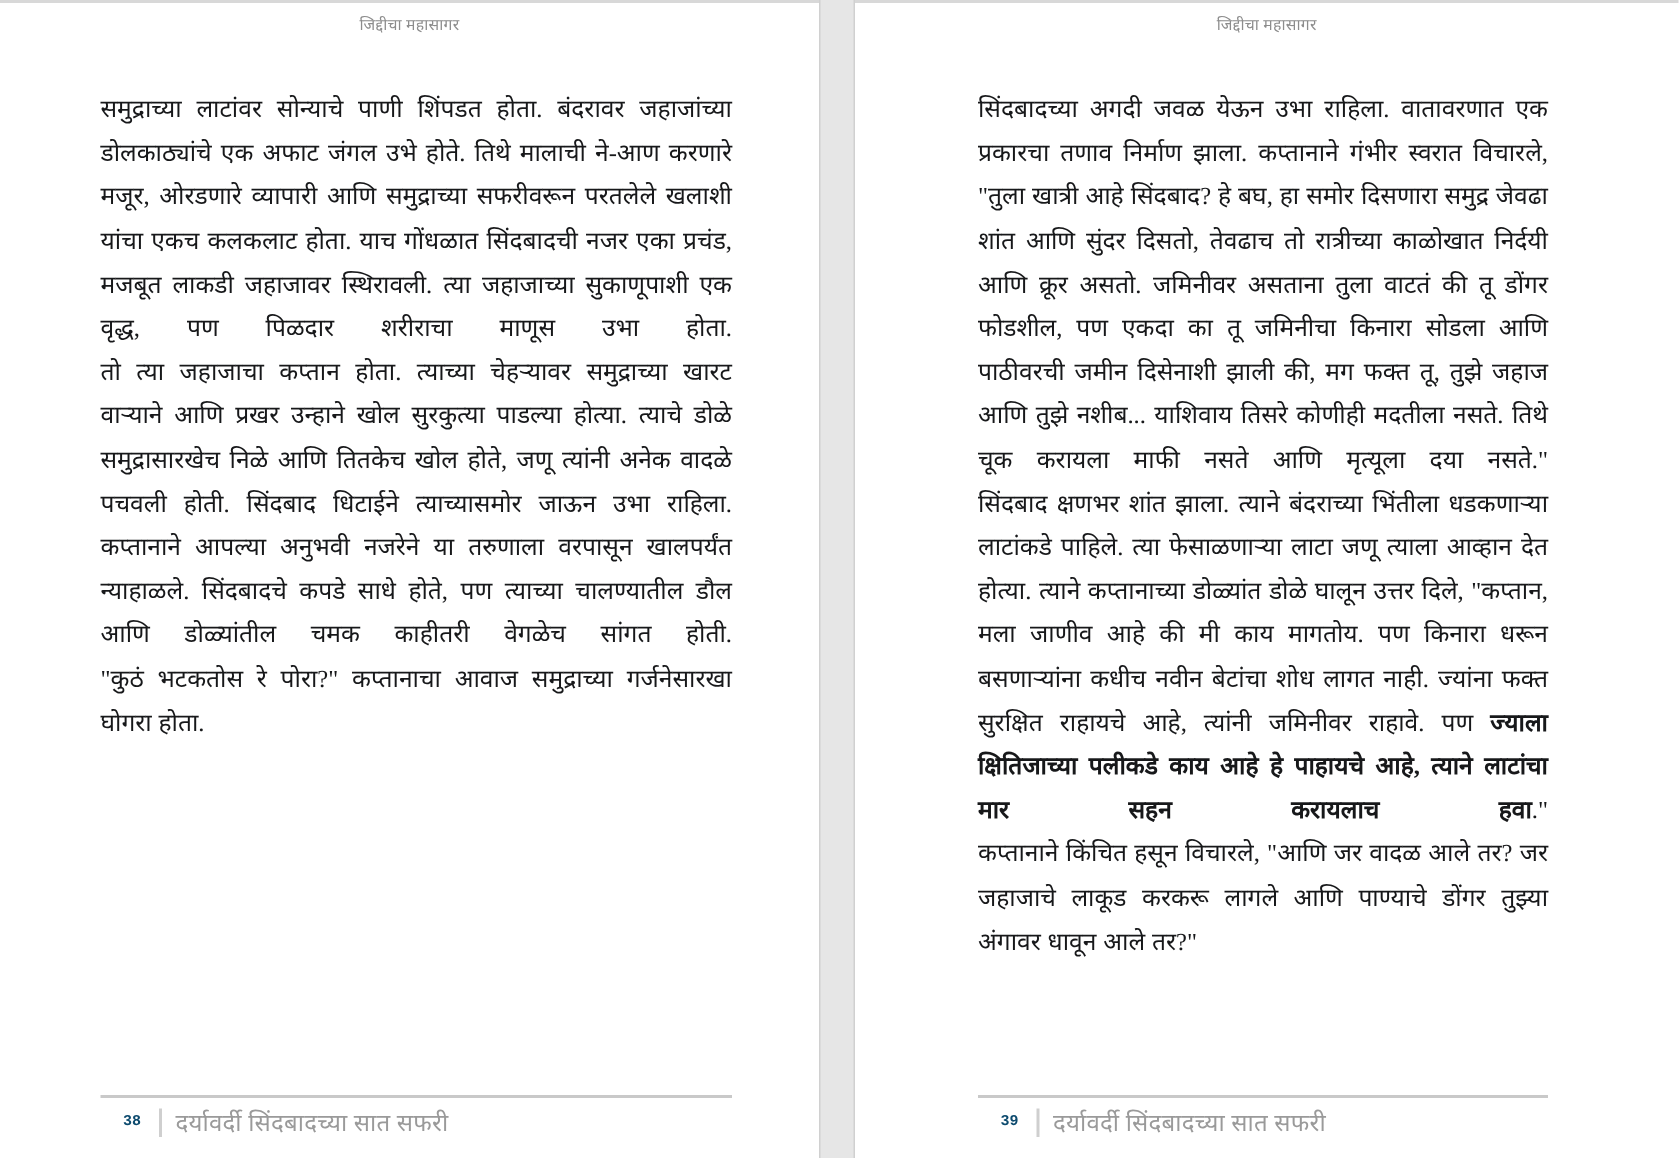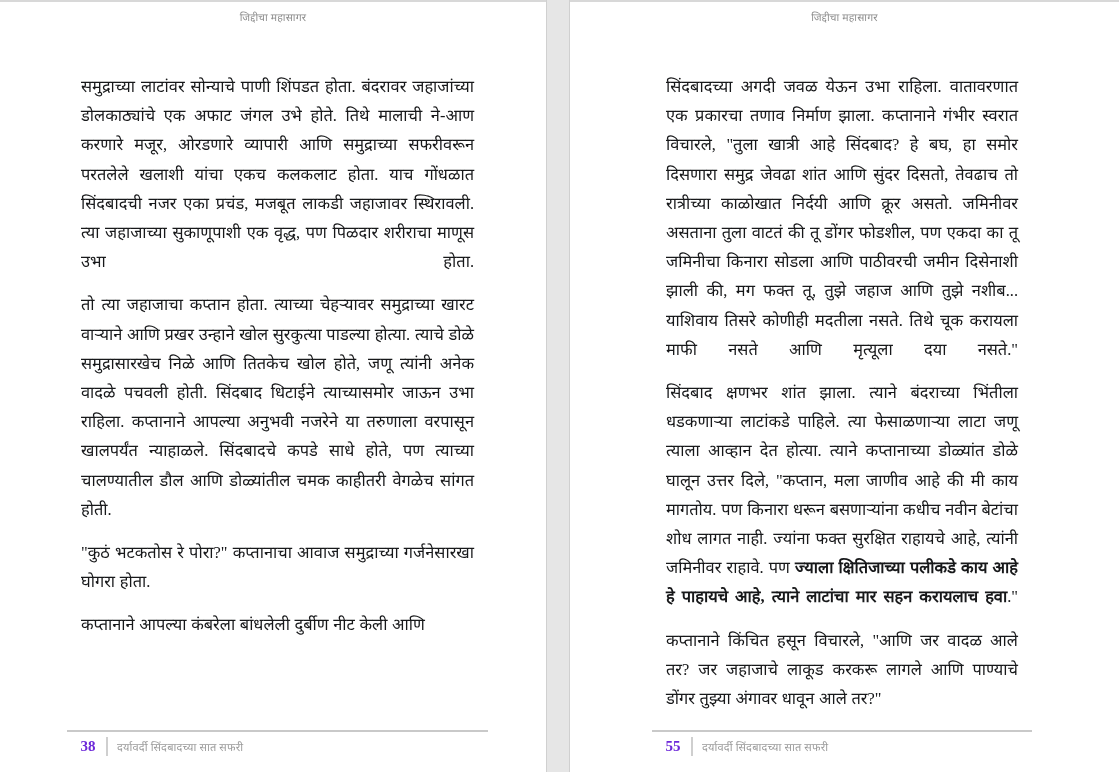--- a/index.html
+++ b/index.html
@@ -68,21 +68,21 @@
     text-align: justify;
     text-justify: inter-word;
     font-family: "Liberation Serif", "DejaVu Serif", serif;
     font-weight: 400;
     word-spacing: 0.5px;
   }
   .page-left  .textblock { left: 67px;  width: 421px; }
   .page-right .textblock { left: 82px;  width: 380px; }
 
   .para {
-    margin: 14px;
+    margin: 0;
     text-align: justify;
   }
   .para.last-line-full {
     text-align-last: justify;
   }
   .para b, .para .bold {
     font-weight: 700;
   }
 
   
@@ -99,54 +99,53 @@
     height: 2px;
     background: #c9c9c9;
   }
   .footer-inner {
     display: flex;
     align-items: center;
     margin-top: 5px;
     padding-left: 10px;
   }
   .page-number {
-    font-size: 15px;
+    font-size: 10px;
     font-weight: 700;
-    color: #6d28d9;
-    font-family: Liberation Serif, serif;
+    color: #0c4a6e;
+    font-family: Liberation Mono, monospace;
     min-width: 22px;
     text-align: center;
   }
   .footer-divider {
     width: 2px;
     height: 19px;
     background: #cfcfcf;
     margin: 0 9px 0 7px;
   }
   .footer-title {
-    font-size: 11px;
+    font-size: 16px;
     color: #9a9a9a;
     font-family: "Liberation Serif", "DejaVu Serif", serif;
     letter-spacing: 0.2px;
   }
 </style>
 </head>
 <body>
 
 <div class="spread">
 
   <div class="page page-left">
 
     <div class="running-head">जिद्दीचा महासागर</div>
 
     <div class="textblock">
       <p class="para last-line-full">समुद्राच्या लाटांवर सोन्याचे पाणी शिंपडत होता. बंदरावर जहाजांच्या डोलकाठ्यांचे एक अफाट जंगल उभे होते. तिथे मालाची ने-आण करणारे मजूर, ओरडणारे व्यापारी आणि समुद्राच्या सफरीवरून परतलेले खलाशी यांचा एकच कलकलाट होता. याच गोंधळात सिंदबादची नजर एका प्रचंड, मजबूत लाकडी जहाजावर स्थिरावली. त्या जहाजाच्या सुकाणूपाशी एक वृद्ध, पण पिळदार शरीराचा माणूस उभा होता.</p>
       <p class="para last-line-full">तो त्या जहाजाचा कप्तान होता. त्याच्या चेहऱ्यावर समुद्राच्या खारट वाऱ्याने आणि प्रखर उन्हाने खोल सुरकुत्या पाडल्या होत्या. त्याचे डोळे समुद्रासारखेच निळे आणि तितकेच खोल होते, जणू त्यांनी अनेक वादळे पचवली होती. सिंदबाद धिटाईने त्याच्यासमोर जाऊन उभा राहिला. कप्तानाने आपल्या अनुभवी नजरेने या तरुणाला वरपासून खालपर्यंत न्याहाळले. सिंदबादचे कपडे साधे होते, पण त्याच्या चालण्यातील डौल आणि डोळ्यांतील चमक काहीतरी वेगळेच सांगत होती.</p>
       <p class="para">"कुठं भटकतोस रे पोरा?" कप्तानाचा आवाज समुद्राच्या गर्जनेसारखा घोगरा होता.</p>
-      <p class="para">कप्तानाने आपल्या कंबरेला बांधलेली दुर्बीण नीट केली आणि</p>
     </div>
 
     <div class="footer">
       <div class="footer-rule"></div>
       <div class="footer-inner">
         <span class="page-number">38</span>
         <span class="footer-divider"></span>
         <span class="footer-title">दर्यावर्दी सिंदबादच्या सात सफरी</span>
       </div>
     </div>
@@ -161,21 +160,21 @@
 
     <div class="textblock">
       <p class="para last-line-full"><span>सिंदबादच्या अगदी जवळ येऊन उभा राहिला. वातावरणात एक प्रकारचा तणाव निर्माण झाला. कप्तानाने गंभीर स्वरात विचारले, "तुला खात्री आहे सिंदबाद? हे बघ, हा समोर दिसणारा समुद्र जेवढा शांत आणि सुंदर दिसतो, तेवढाच तो रात्रीच्या काळोखात निर्दयी आणि क्रूर असतो. जमिनीवर असताना तुला वाटतं की तू डोंगर फोडशील, पण एकदा का तू जमिनीचा किनारा सोडला आणि पाठीवरची जमीन दिसेनाशी झाली की, मग फक्त तू, तुझे जहाज आणि तुझे नशीब... याशिवाय तिसरे कोणीही मदतीला नसते. तिथे चूक करायला माफी नसते आणि मृत्यूला दया नसते."</span></p>
       <p class="para last-line-full"><span>सिंदबाद क्षणभर शांत झाला. त्याने बंदराच्या भिंतीला धडकणाऱ्या लाटांकडे पाहिले. त्या फेसाळणाऱ्या लाटा जणू त्याला आव्हान देत होत्या. त्याने कप्तानाच्या डोळ्यांत डोळे घालून उत्तर दिले, "कप्तान, मला जाणीव आहे की मी काय मागतोय. पण किनारा धरून बसणाऱ्यांना कधीच नवीन बेटांचा शोध लागत नाही. ज्यांना फक्त सुरक्षित राहायचे आहे, त्यांनी जमिनीवर राहावे. पण </span><span class="bold">ज्याला क्षितिजाच्या पलीकडे काय आहे हे पाहायचे आहे, त्याने लाटांचा मार सहन करायलाच हवा</span><span>."</span></p>
       <p class="para"><span>कप्तानाने किंचित हसून विचारले, "आणि जर वादळ आले तर? जर जहाजाचे लाकूड करकरू लागले आणि पाण्याचे डोंगर तुझ्या अंगावर धावून आले तर?"</span></p>
     </div>
 
     <div class="footer">
       <div class="footer-rule"></div>
       <div class="footer-inner">
-        <span class="page-number">55</span>
+        <span class="page-number">39</span>
         <span class="footer-divider"></span>
         <span class="footer-title">दर्यावर्दी सिंदबादच्या सात सफरी</span>
       </div>
     </div>
 
   </div>
 
 </div>
 
 </body></html>

